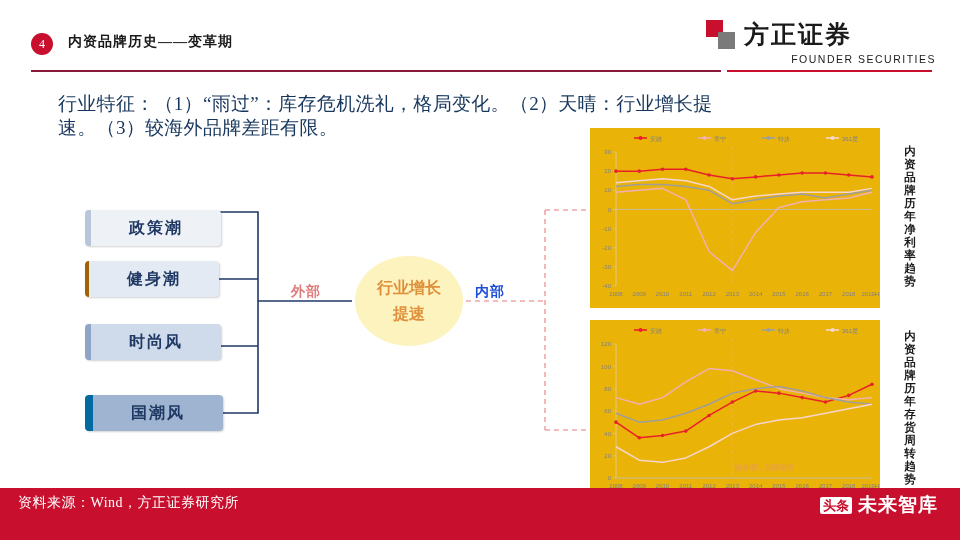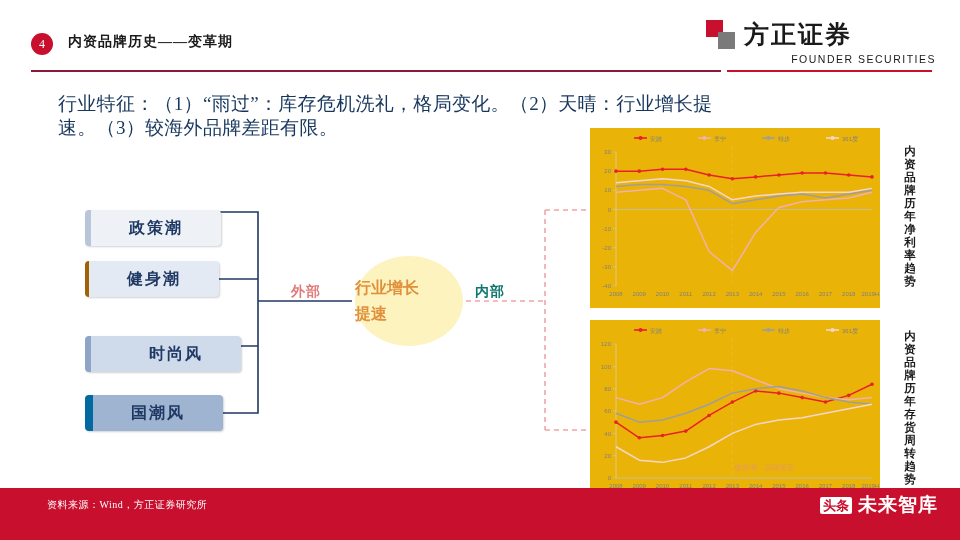--- a/index.html
+++ b/index.html
@@ -126,33 +126,34 @@
     justify-content: center;
     font-family: "Liberation Serif", serif;
     font-size: 16px;
     font-weight: bold;
     color: #1f3864;
     letter-spacing: 2px;
     box-shadow: 1px 1px 2px rgba(0,0,0,0.18);
   }
   .box-1 { left: 85px; top: 194px; background: #eef2f7; border-left: 6px solid #b9c6da; margin-top: 16px; }
   .box-2 { left: 85px; top: 261px; background: #e3eaf3; border-left: 4px solid #a16207; }
-  .box-3 { left: 85px; top: 336px; background: #cfdaea; border-left: 6px solid #8ea5c6; padding-left: 20px; }
+  .box-3 { left: 85px; top: 324px; background: #cfdaea; border-left: 6px solid #8ea5c6; }
   .box-4 { left: 85px; top: 395px; background: #9fb4d0; border-left: 8px solid #0369a1; }
 
   .ellipse {
     position: absolute;
     left: 355px;
     top: 256px;
     width: 108px;
     height: 90px;
     border-radius: 50%;
     background: #fdf3bf;
     display: flex;
     flex-direction: column;
+    align-items: center;
     justify-content: center;
     font-family: "Liberation Serif", serif;
     font-size: 16px;
     font-weight: bold;
     color: #e0903a;
     line-height: 26px;
   }
   .lbl-outer {
     position: absolute;
     left: 291px;
@@ -163,21 +164,21 @@
     color: #e07b7b;
     letter-spacing: 1px;
   }
   .lbl-inner {
     position: absolute;
     left: 475px;
     top: 283px;
     font-family: "Liberation Serif", serif;
     font-size: 14px;
     font-weight: bold;
-    color: #0f766e;
+    color: #1d4ed8;
     letter-spacing: 1px;
   }
   .connector-svg {
     position: absolute;
     left: 0; top: 0;
     width: 960px; height: 540px;
     pointer-events: none;
   }
   
   .chart-panel {
@@ -216,24 +217,24 @@
   .footer-deco {
     position: absolute;
     left: 0;
     bottom: 0;
     width: 960px;
     height: 52px;
     overflow: hidden;
   }
   .source {
     position: absolute;
-    left: 47px;
+    left: 18px;
     bottom: 28px;
     font-family: "Liberation Serif", serif;
-    font-size: 10px;
+    font-size: 14px;
     color: #ffffff;
     letter-spacing: 0.5px;
   }
   .watermark {
     position: absolute;
     right: 22px;
     bottom: 22px;
     display: flex;
     align-items: center;
     gap: 6px;

